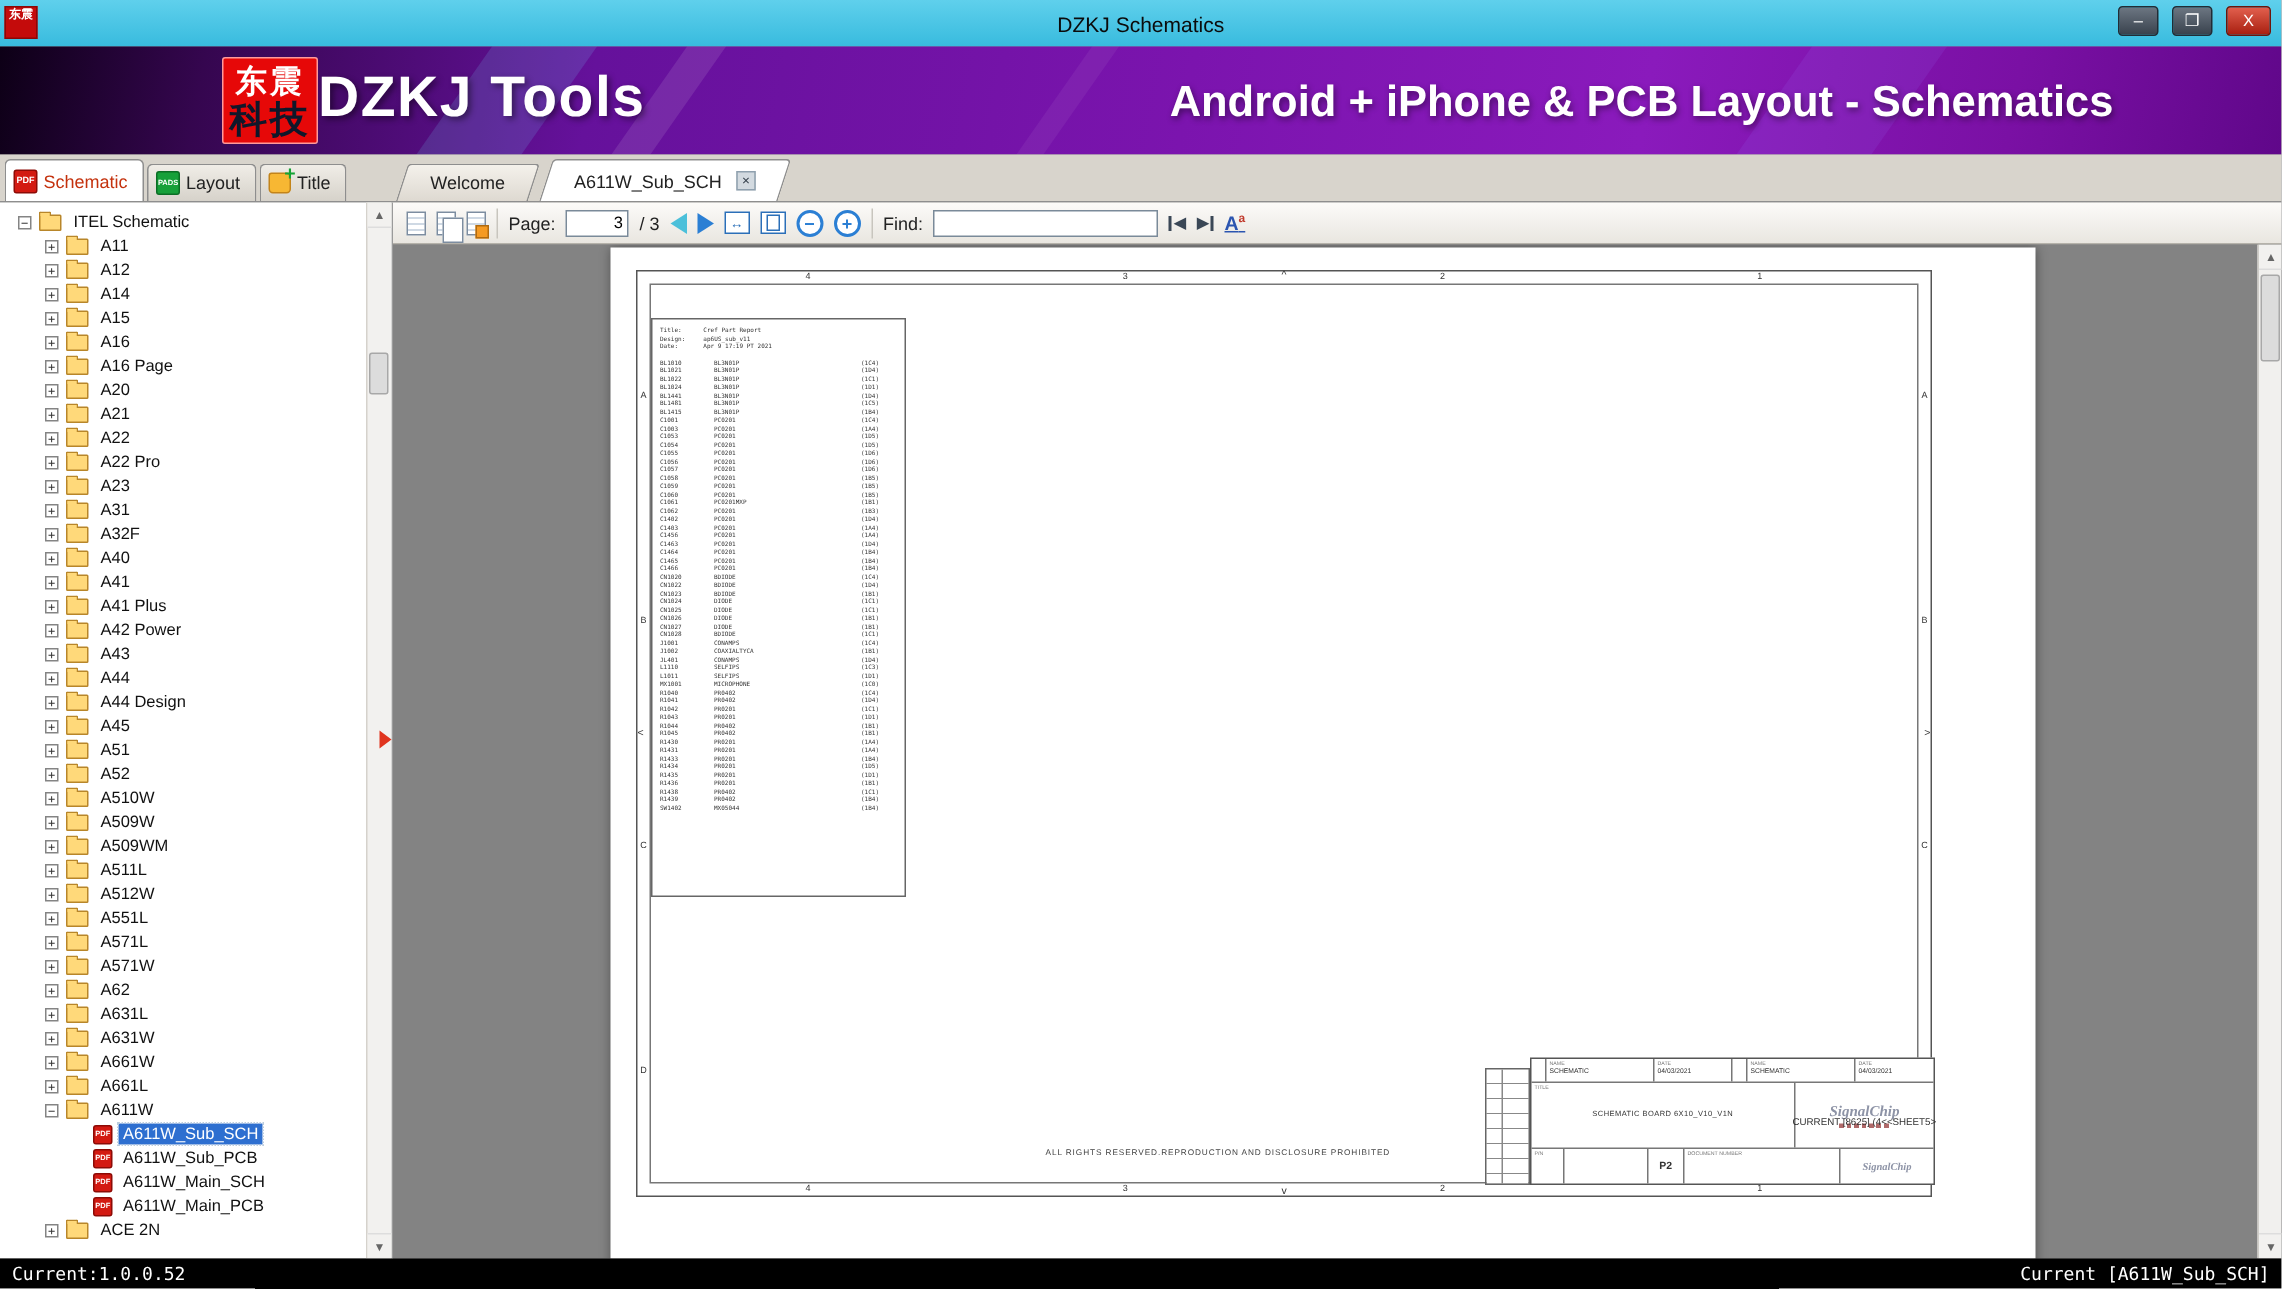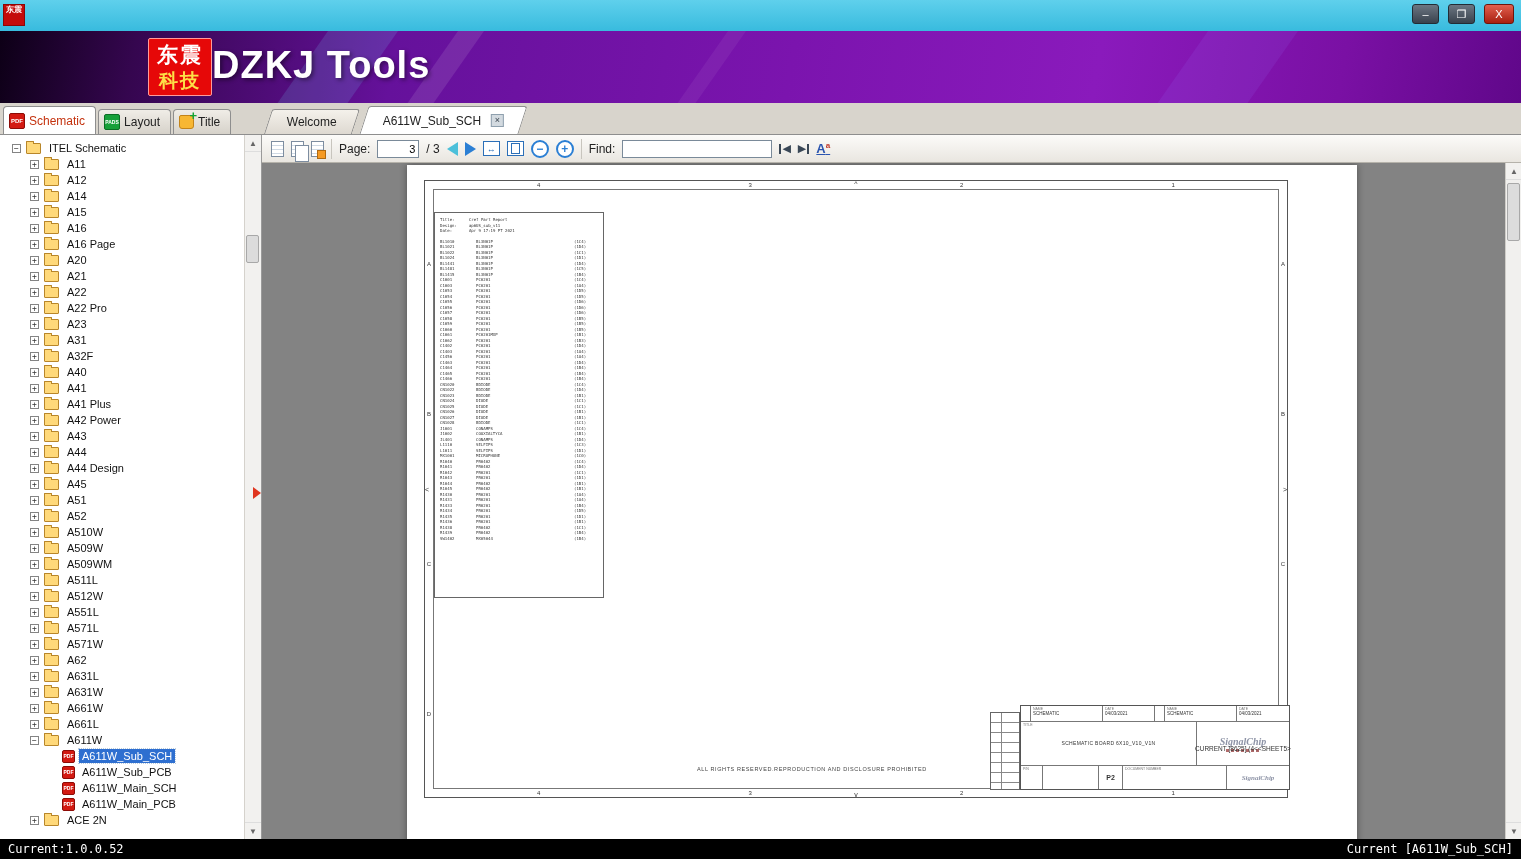--- a/index.html
+++ b/index.html
@@ -22,21 +22,21 @@
   .banner{position:absolute;left:0;top:31px;width:100%;height:72px;overflow:hidden;
     background:linear-gradient(100deg,#0d0016 0%,#35064f 9%,#65119b 26%,#7b14ae 52%,#8a1abc 72%,#7a10a4 88%,#60078a 100%);}
   .streak{position:absolute;background:rgba(255,255,255,0.10);transform:skewX(-35deg);}
   .s1{left:300px;top:-10px;width:70px;height:100px;background:rgba(120,220,255,0.15);}
   .s2{left:430px;top:-10px;width:26px;height:100px;}
   .s3{left:1180px;top:-10px;width:90px;height:100px;background:rgba(160,120,255,0.12);}
   .s4{left:700px;top:-10px;width:18px;height:100px;background:rgba(255,255,255,0.06);}
   .logo{position:absolute;left:148px;top:7px;width:64px;height:58px;background:#e60808;
     border:1px solid #ff9a9a;border-radius:2px;text-align:center;font-weight:bold;}
   .logo .l1{display:block;font-size:21px;line-height:27px;color:#ffffff;letter-spacing:2px;margin-top:2px;}
-  .logo .l2{display:block;font-size:19px;line-height:25px;color:#fde047;letter-spacing:2px;}
+  .logo .l2{display:block;font-size:25px;line-height:25px;color:#0f172a;letter-spacing:2px;}
   .brand{position:absolute;left:212px;top:13px;font-size:38px;font-weight:bold;color:#fff;
     letter-spacing:1px;text-shadow:2px 2px 4px rgba(0,0,0,0.45);}
   .tagline{position:absolute;right:112px;top:21px;font-size:29px;font-weight:bold;color:#fff;
     text-shadow:1px 2px 4px rgba(0,0,0,0.45);}
 
   
   .tabstrip{position:absolute;left:0;top:103px;width:100%;height:32px;background:#d8d4cc;
     border-bottom:1px solid #8e8e8e;}
   .maintabs{position:absolute;left:3px;bottom:0;display:flex;align-items:flex-end;gap:2px;}
   .mtab{height:25px;display:flex;align-items:center;gap:4px;padding:0 10px 0 5px;font-size:12px;
@@ -183,37 +183,39 @@
   
   .statusbar{position:absolute;left:0;bottom:0;width:100%;height:20px;background:#000;color:#fff;
     font-family:"DejaVu Sans Mono",monospace;font-size:12px;display:flex;align-items:center;
     justify-content:space-between;padding:0 8px;}
 </style>
 </head>
 <body>
 
 <div class="titlebar">
   <span class="app-icon">东震</span>
+  <span class="tb-title">DZKJ Schematics</span>
   <span class="winbtns">
     <span class="winbtn">–</span>
     <span class="winbtn">❐</span>
     <span class="winbtn close">X</span>
   </span>
 </div>
 
 <div class="banner">
   <span class="streak s1"></span>
     <span class="streak s2"></span>
   <span class="streak s3"></span>
     <span class="streak s4"></span>
   <span class="logo">
     <span class="l1">东震</span>
     <span class="l2">科技</span>
   </span>
   <span class="brand">DZKJ Tools</span>
+  <span class="tagline">Android + iPhone &amp; PCB Layout - Schematics</span>
 </div>
 
 <div class="tabstrip">
   <div class="maintabs">
     <div class="mtab active">
       <span class="ic-pdf">PDF</span>
       <span class="mlabel">Schematic</span>
     </div>
     <div class="mtab">
       <span class="ic-pads">PADS</span>

